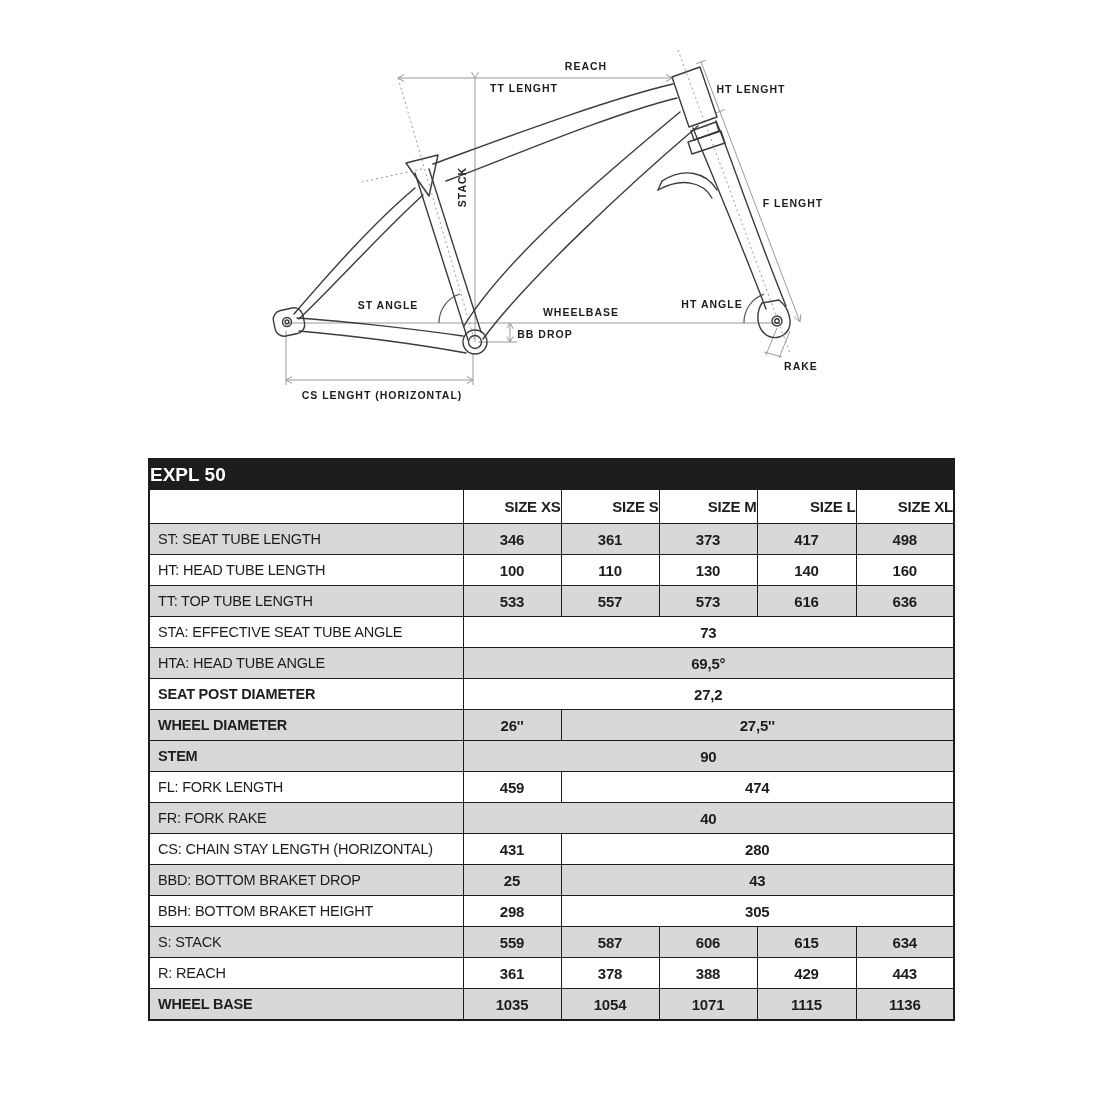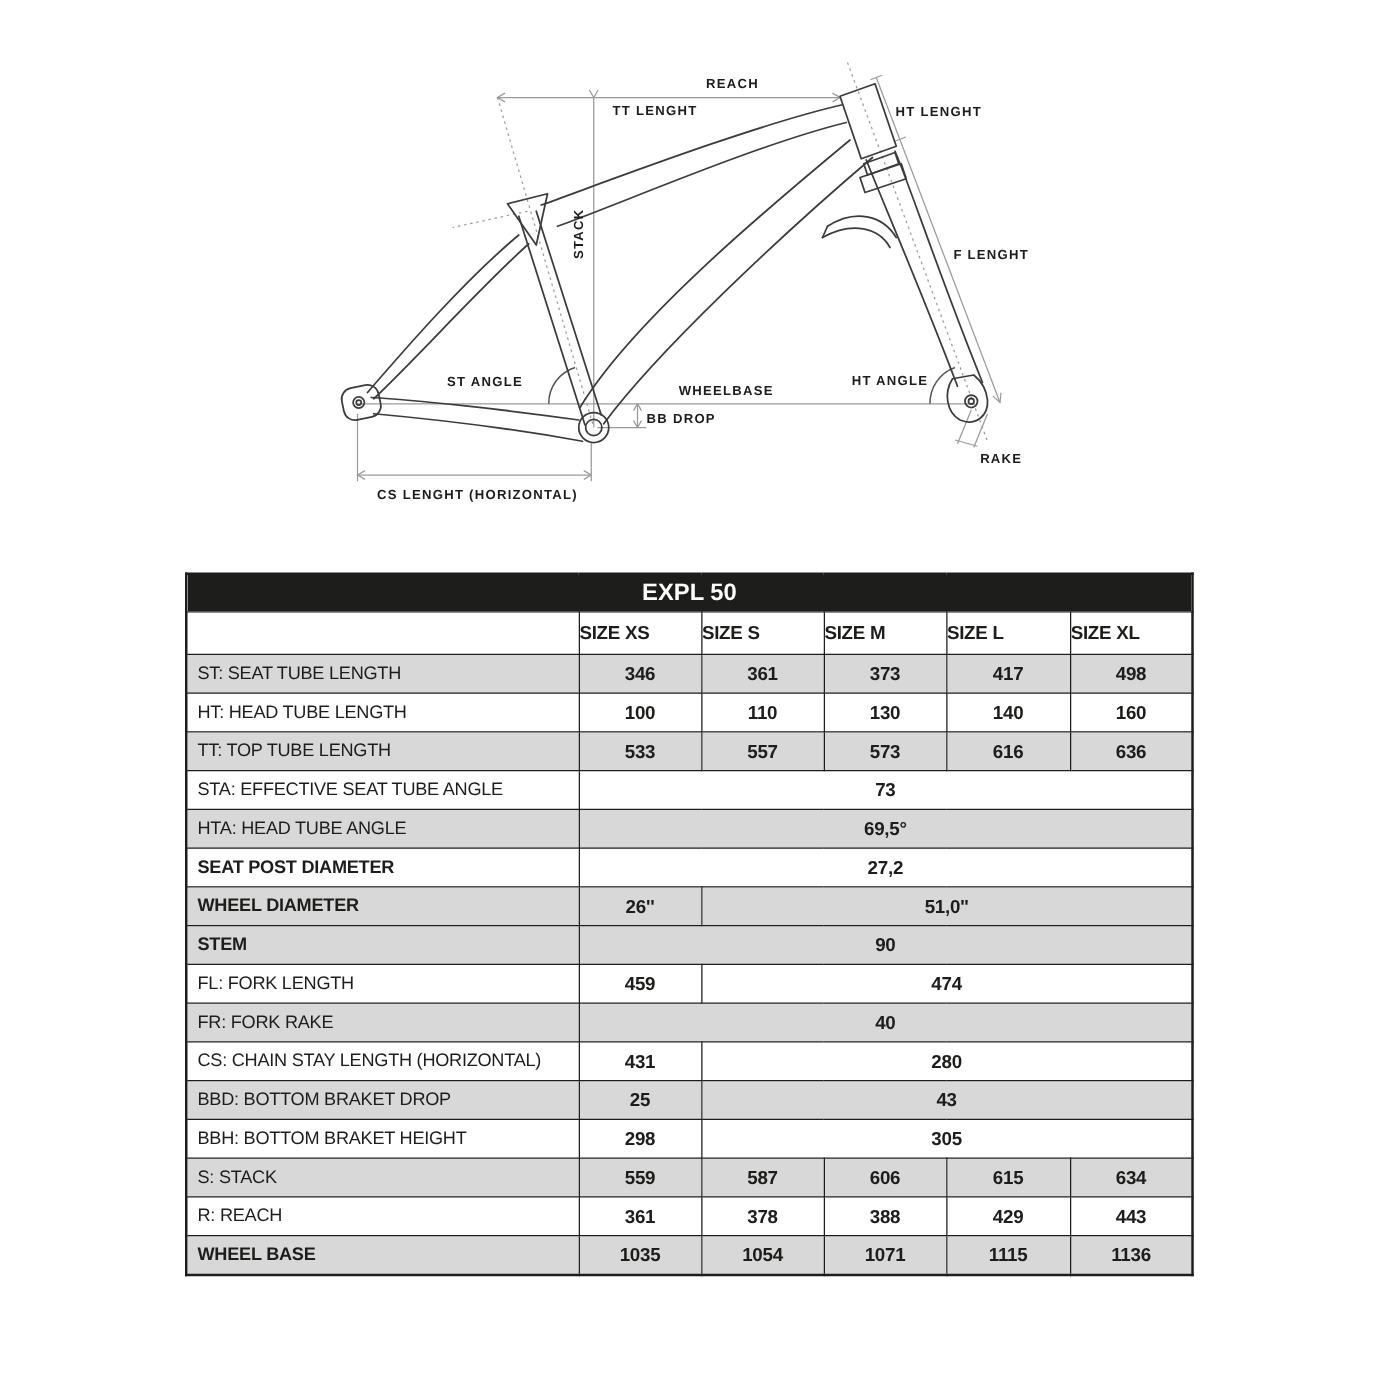--- a/index.html
+++ b/index.html
@@ -15,22 +15,22 @@
   .dim.dotted{stroke-dasharray:2,3;}
   .arc{stroke:#555;stroke-width:1.2;fill:none;}
   .frame{stroke:var(--frame);stroke-width:1.4;fill:none;stroke-linejoin:round;stroke-linecap:round;}
   .dlabel{font-family:"Liberation Sans",sans-serif;font-size:10.5px;font-weight:bold;letter-spacing:1px;fill:var(--text);}
 
   
   .spec-table-wrap{position:absolute;left:148px;top:458px;width:805px;}
   table{border-collapse:collapse;width:805px;table-layout:fixed;}
   td,th{border:1.5px solid var(--border);padding:0;letter-spacing:-0.2px;overflow:hidden;white-space:nowrap;}
   table{border:2px solid var(--border);}
-  .title-row th{background:var(--header-bg);color:var(--header-text);height:29px;font-size:19px;font-weight:bold;text-align:center;letter-spacing:0;}
-  .size-row td,.size-row th{height:33px;font-size:15px;font-weight:bold;text-align:left;background:var(--row-bg);}
+  .title-row th{background:var(--header-bg);color:var(--header-text);height:29px;font-size:19px;font-weight:bold;text-align:left;letter-spacing:0;}
+  .size-row td,.size-row th{height:33px;font-size:15px;font-weight:bold;text-align:right;background:var(--row-bg);}
   tbody td{height:30px;font-size:15px;text-align:center;background:var(--row-bg);}
   tbody tr.alt td{background:var(--row-alt);}
   td.label-cell{text-align:left;padding-left:8px;font-size:14.5px;}
   td.label-cell .prefix{font-weight:normal;}
   td.label-cell.nopre{font-weight:bold;}
   td.value{font-weight:bold;margin-left:47px;}
 </style>
 </head>
 <body>
 
@@ -190,21 +190,21 @@
           <td class="label-cell"><span class="prefix">HTA: </span>HEAD TUBE ANGLE</td>
           <td class="value" colspan="5">69,5°</td>
         </tr>
         <tr>
           <td class="label-cell nopre">SEAT POST DIAMETER</td>
           <td class="value" colspan="5">27,2</td>
         </tr>
         <tr class="alt">
           <td class="label-cell nopre">WHEEL DIAMETER</td>
           <td class="value">26''</td>
-          <td class="value" colspan="4">51,0''</td>
+          <td class="value" colspan="4">27,5''</td>
         </tr>
         <tr class="alt">
           <td class="label-cell nopre">STEM</td>
           <td class="value" colspan="5">90</td>
         </tr>
         <tr>
           <td class="label-cell"><span class="prefix">FL: </span>FORK LENGTH</td>
           <td class="value">459</td>
           <td class="value" colspan="4">474</td>
         </tr>

